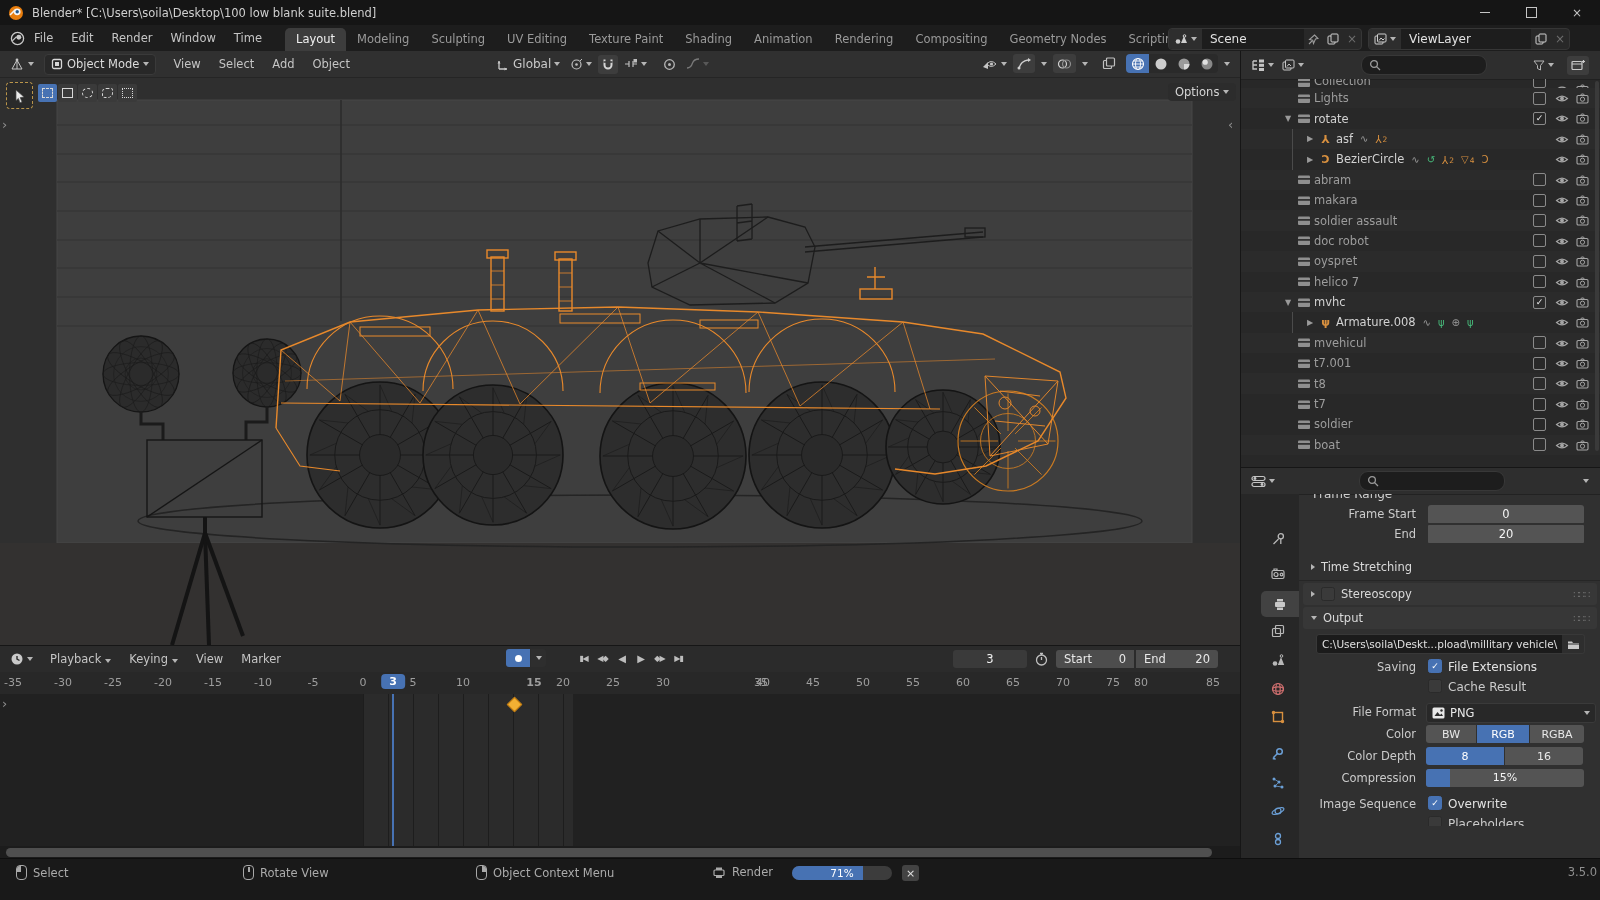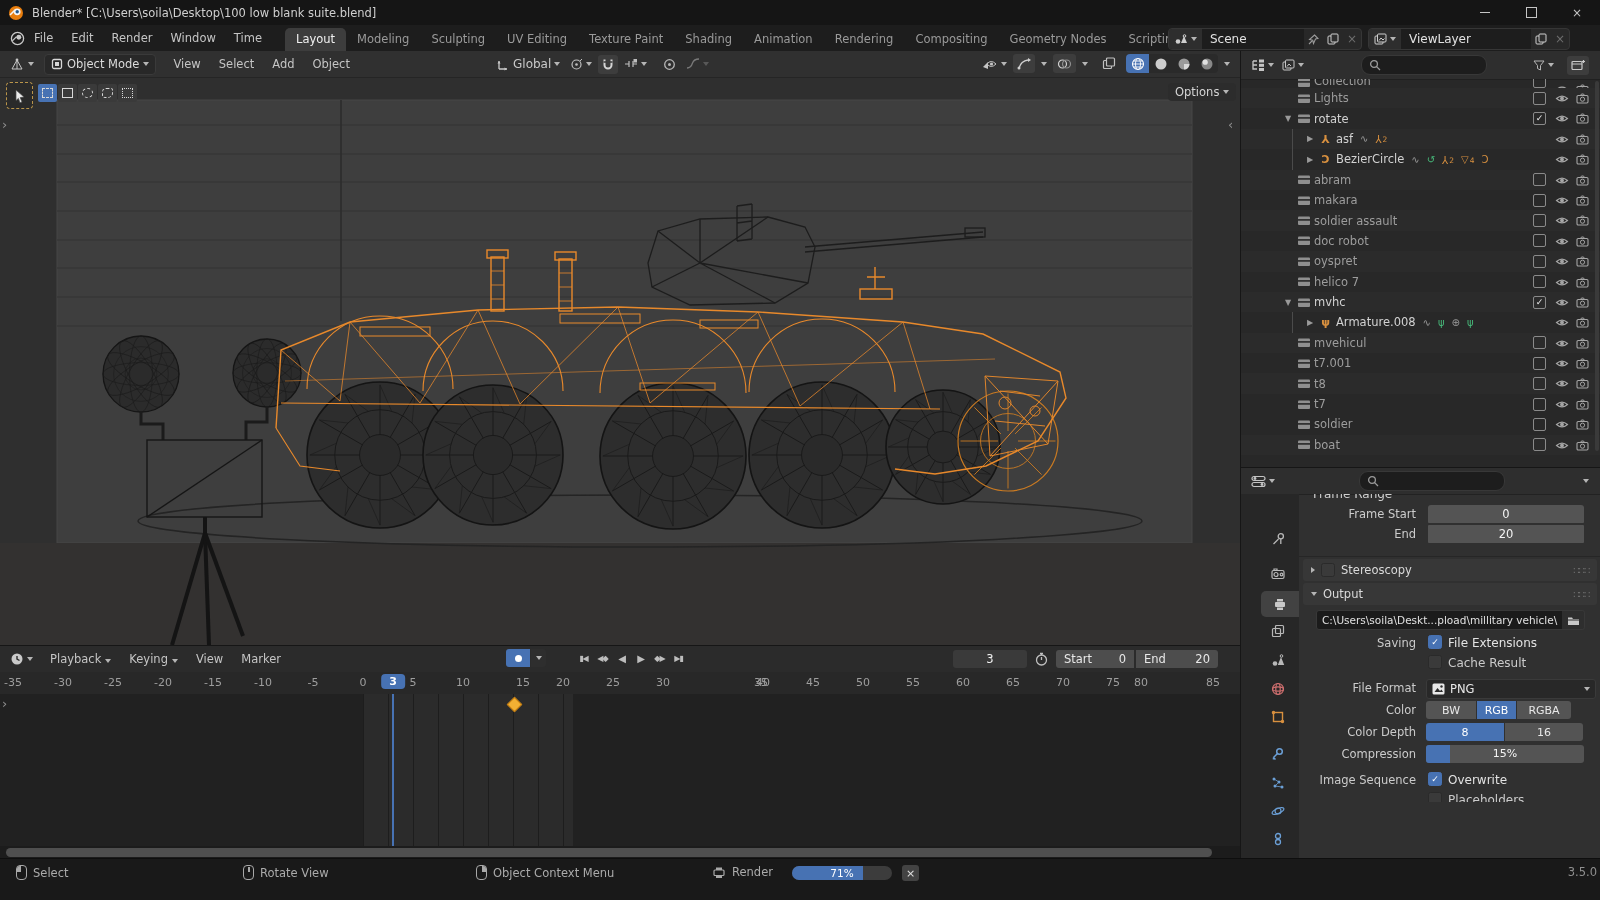--- a/index.html
+++ b/index.html
@@ -698,21 +698,21 @@
         <span class="tick" style="left: 13px;">-35</span>
         <span class="tick" style="left: 63px;">-30</span>
         <span class="tick" style="left: 113px;">-25</span>
         <span class="tick" style="left: 163px;">-20</span>
         <span class="tick" style="left: 213px;">-15</span>
         <span class="tick" style="left: 263px;">-10</span>
         <span class="tick" style="left: 313px;">-5</span>
         <span class="tick" style="left: 363px;">0</span>
         <span class="tick" style="left: 413px;">5</span>
         <span class="tick" style="left: 463px;">10</span>
-        <span class="tick" style="left: 523px;">15</span>
+        <span class="tick" style="left: 534px; font-weight: bold;">15</span>
         <span class="tick" style="left: 563px;">20</span>
         <span class="tick" style="left: 613px;">25</span>
         <span class="tick" style="left: 663px;">30</span>
         <span class="tick" style="left: 713px; margin-left: 48px;">35</span>
         <span class="tick" style="left: 763px;">40</span>
         <span class="tick" style="left: 813px;">45</span>
         <span class="tick" style="left: 863px;">50</span>
         <span class="tick" style="left: 913px;">55</span>
         <span class="tick" style="left: 963px;">60</span>
         <span class="tick" style="left: 1013px;">65</span>
@@ -1417,20 +1417,24 @@
       </div>
       <div class="prow">
         <span class="p-label">Frame Start</span>
         <span class="p-field" style="top:1px;border-radius:3px 3px 1px 1px">0</span>
       </div>
       <div class="prow">
         <span class="p-label">End</span>
         <span class="p-field" style="top:1px;border-radius:1px">20</span>
       </div>
       <div style="height:10px"></div>
+      <div class="phead flat">
+        <span class="cr"></span>
+          <span>Time Stretching</span>
+      </div>
       <div style="height:1px;background:#262626;margin:2px 0"></div>
       <div class="phead">
         <span class="cr"></span>
           <span class="chk"></span>
         <span>Stereoscopy</span>
           <span class="dots">∷∷∷</span>
       </div>
       <div class="phead">
         <span class="cv"></span>
           <span>Output</span>
@@ -1464,21 +1468,21 @@
               <circle cx="9.5" cy="3.5" r="1.2" fill="#2b2b2b"></circle>
             </svg>
           <span>PNG</span>
             <span class="cv"></span>
         </span>
       </div>
       <div class="prow" style="height:22px">
         <span class="p-label">Color</span>
         <span class="segrow" id="seg-color">
             <span class="segbtn" style="width: 50px; border-radius: 3px 0px 0px 3px;">BW</span>
-            <span class="segbtn sel" style="width: 39px; text-align: center;">RGB</span>
+            <span class="segbtn sel" style="width: 52px; text-align: center;">RGB</span>
             <span class="segbtn" style="width: 54px; border-radius: 0px 3px 3px 0px;">RGBA</span>
           </span>
       </div>
       <div class="prow" style="height:22px">
         <span class="p-label">Color Depth</span>
         <span class="segrow" id="seg-depth">
             <span class="segbtn sel" style="width: 78px; border-radius: 3px 0px 0px 3px;">8</span>
             <span class="segbtn" style="width: 78px; border-radius: 0px 3px 3px 0px;">16</span>
           </span>
       </div>

